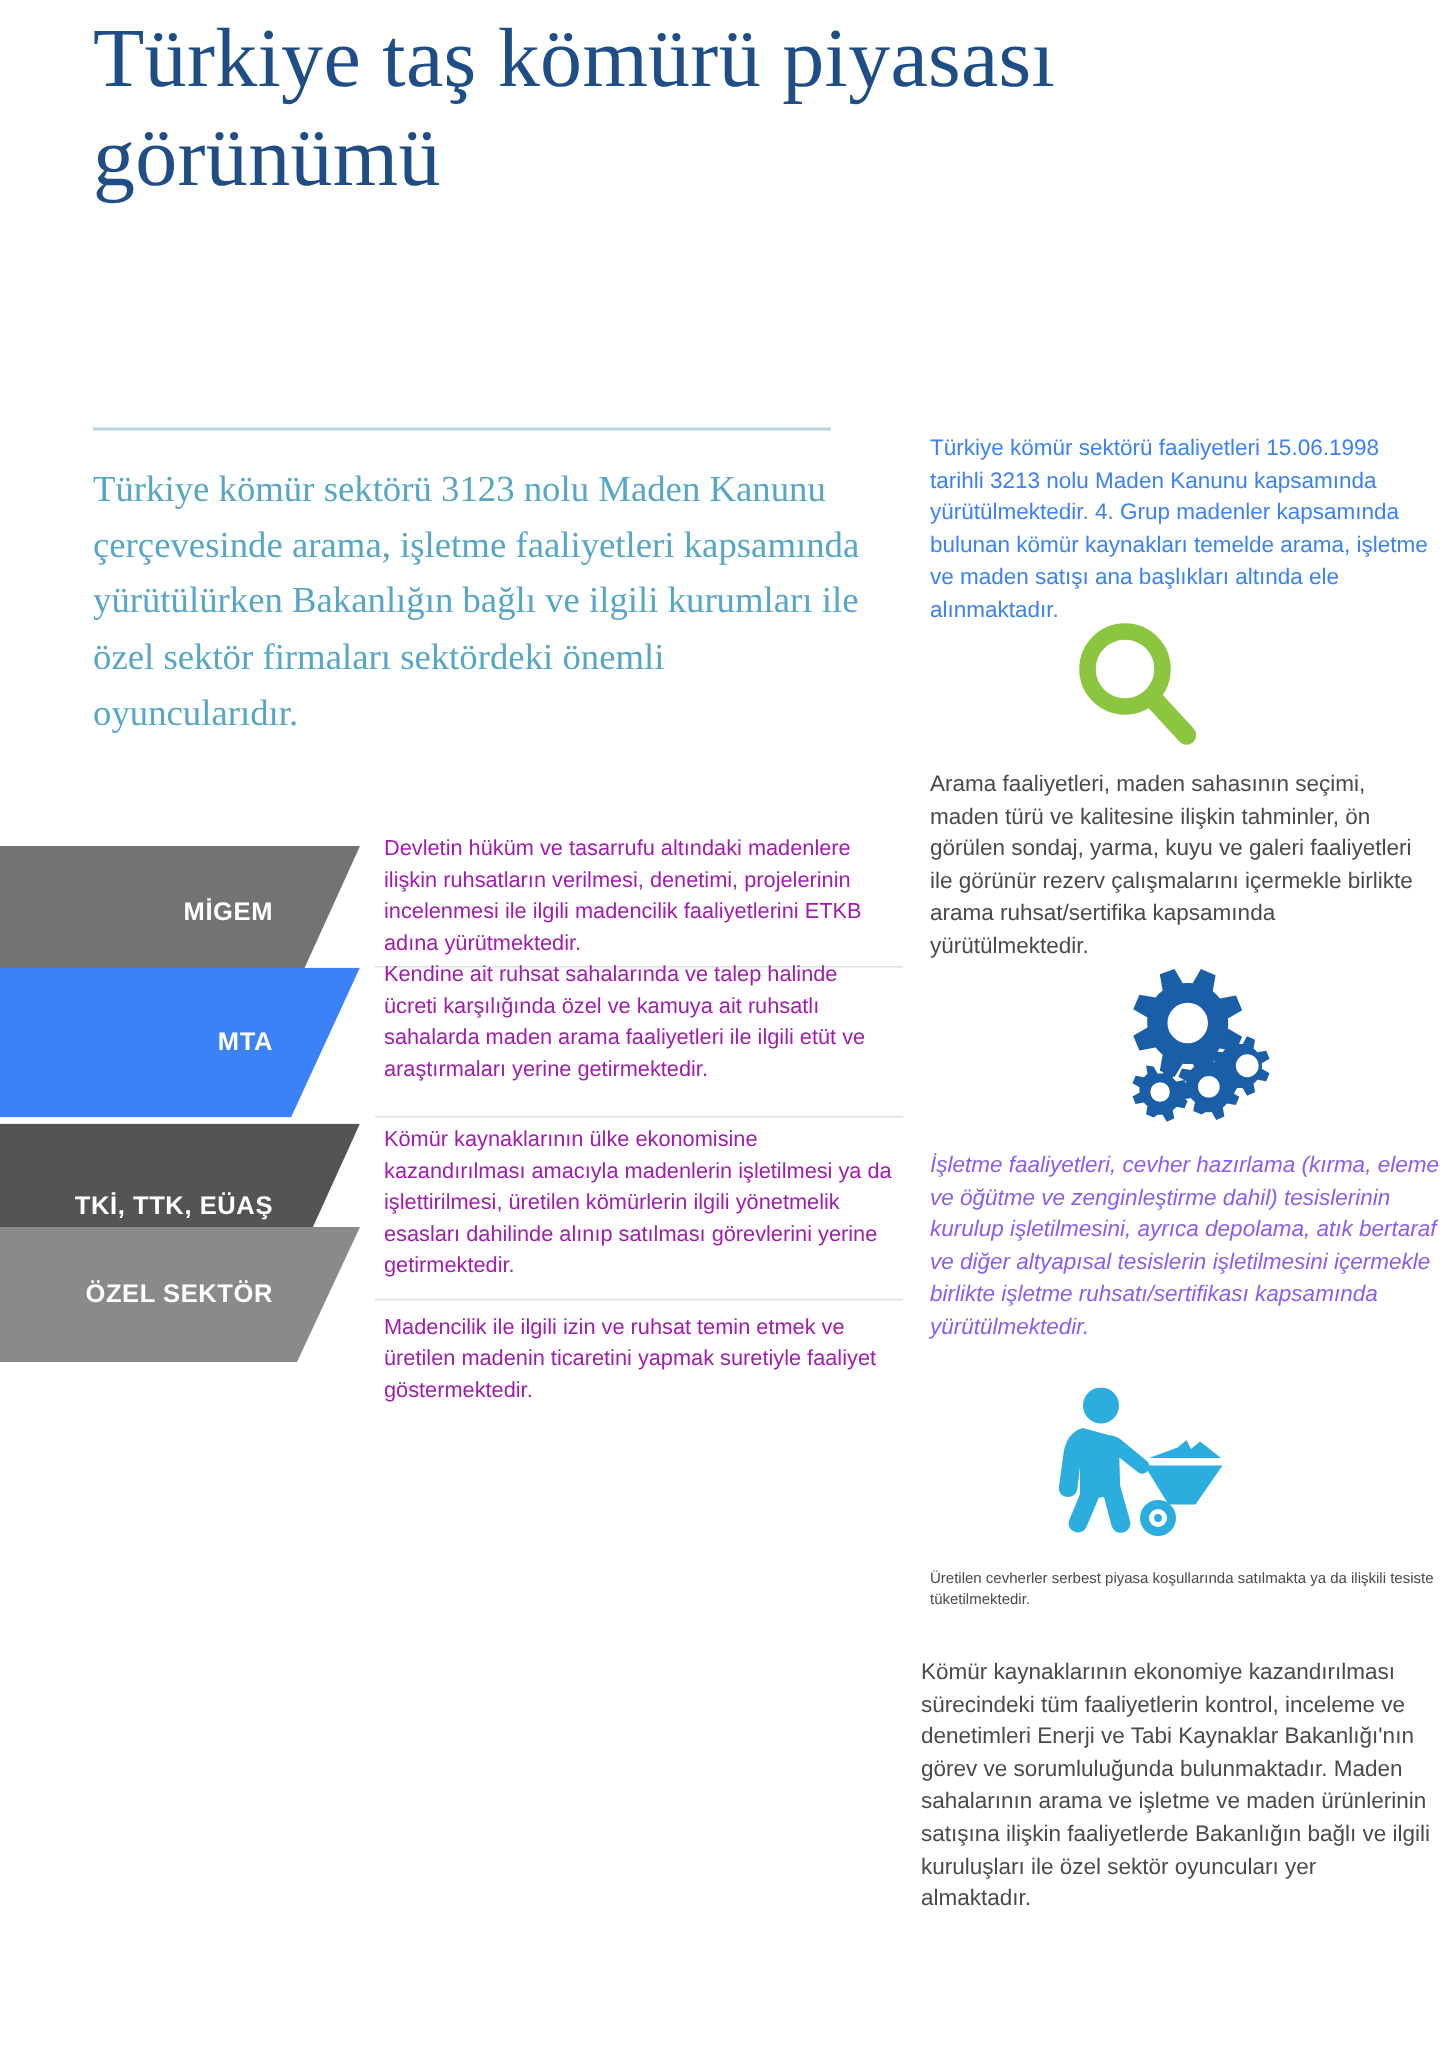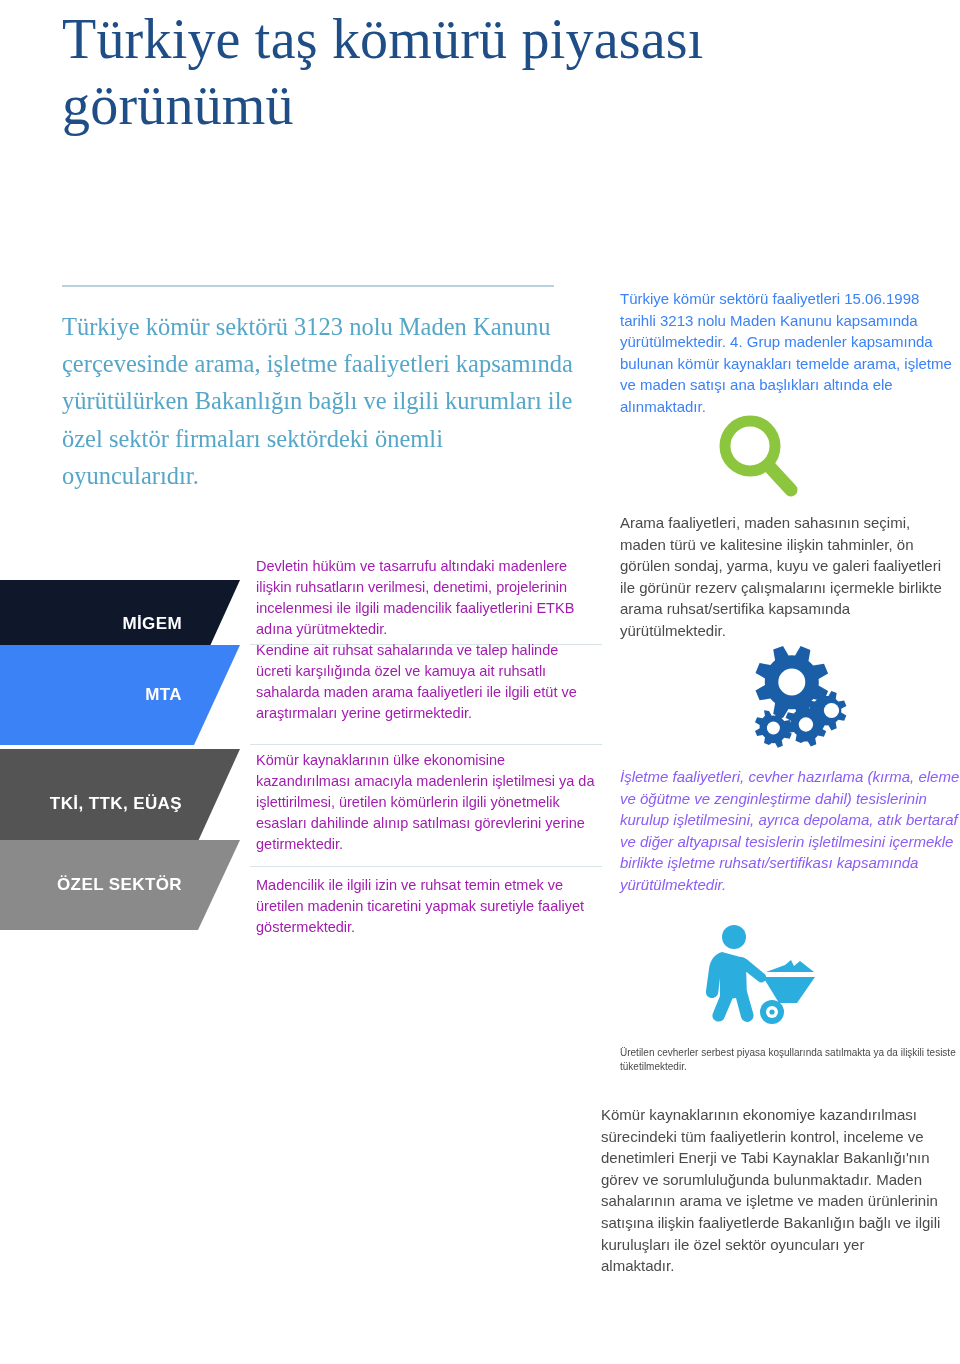--- a/index.html
+++ b/index.html
@@ -99,21 +99,21 @@
     position: absolute;
     left: 620px;
     top: 1046px;
     width: 340px;
     font-size: 10px;
     line-height: 1.44;
     color: #4a4a4a;
   }
   .rc-komur {
     position: absolute;
-    left: 601px;
+    left: 614px;
     top: 1104px;
     width: 340px;
     font-size: 15px;
     line-height: 1.44;
     color: #4a4a4a;
   }
 
   
   .arrow-block {
     position: absolute;
@@ -122,42 +122,42 @@
     align-items: center;
     justify-content: flex-end;
     color: #ffffff;
     font-weight: bold;
     font-size: 17px;
     letter-spacing: 0.4px;
     box-sizing: border-box;
     padding-right: 58px;
   }
   .ab-migem {
-    top: 580px;
+    top: 564px;
     width: 240px;
     height: 88px;
-    background: #0f172a;
+    background: #737373;
     clip-path: polygon(0 0, 240px 0, 200px 88px, 0 88px);
   }
   .ab-mta {
     top: 645px;
     width: 240px;
     height: 100px;
     background: #3b82f6;
     clip-path: polygon(0 0, 240px 0, 194px 100px, 0 100px);
   }
   .ab-tki {
     top: 749px;
     width: 240px;
     height: 110px;
     background: #545454;
     clip-path: polygon(0 0, 240px 0, 190px 110px, 0 110px);
   }
   .ab-ozel {
-    top: 840px;
+    top: 818px;
     width: 240px;
     height: 90px;
     background: #8a8a8a;
     clip-path: polygon(0 0, 240px 0, 198px 90px, 0 90px);
   }
 
   
   .mid-block {
     position: absolute;
     left: 256px;

